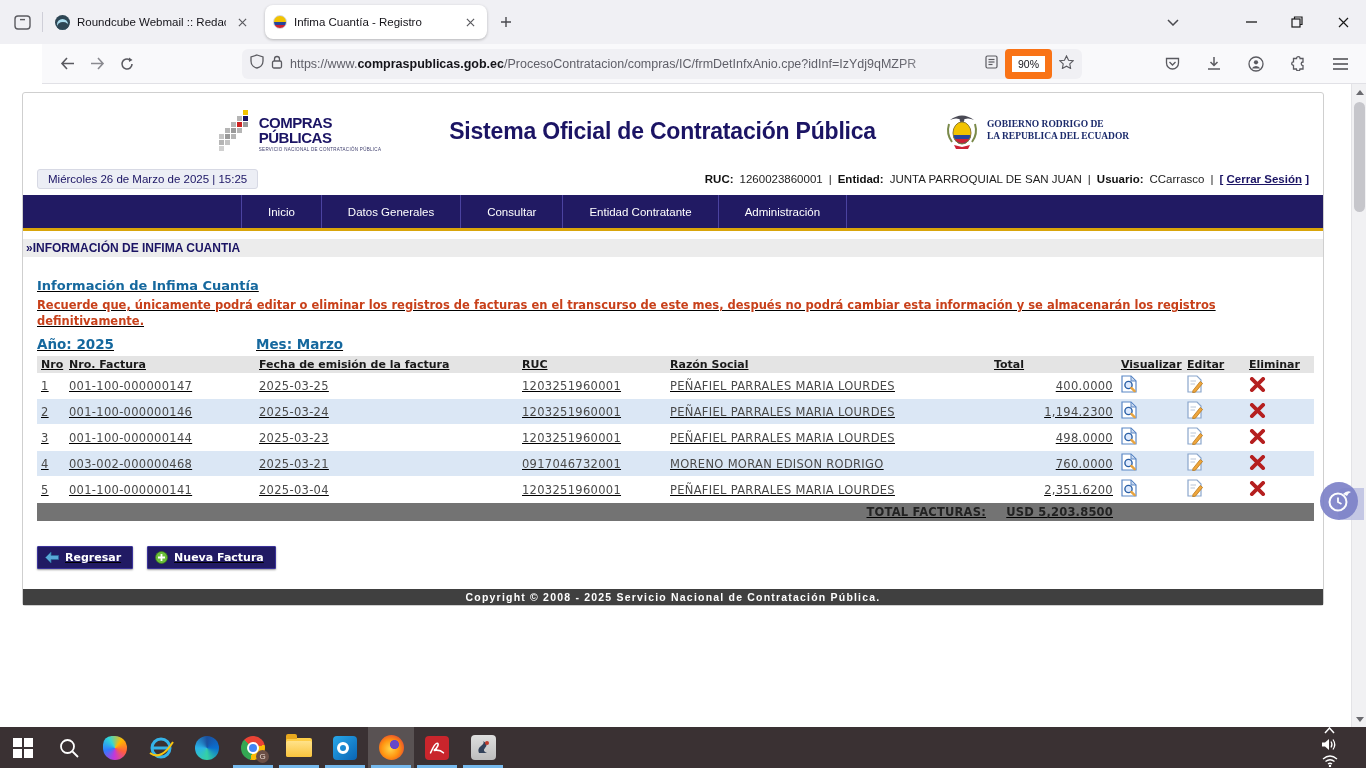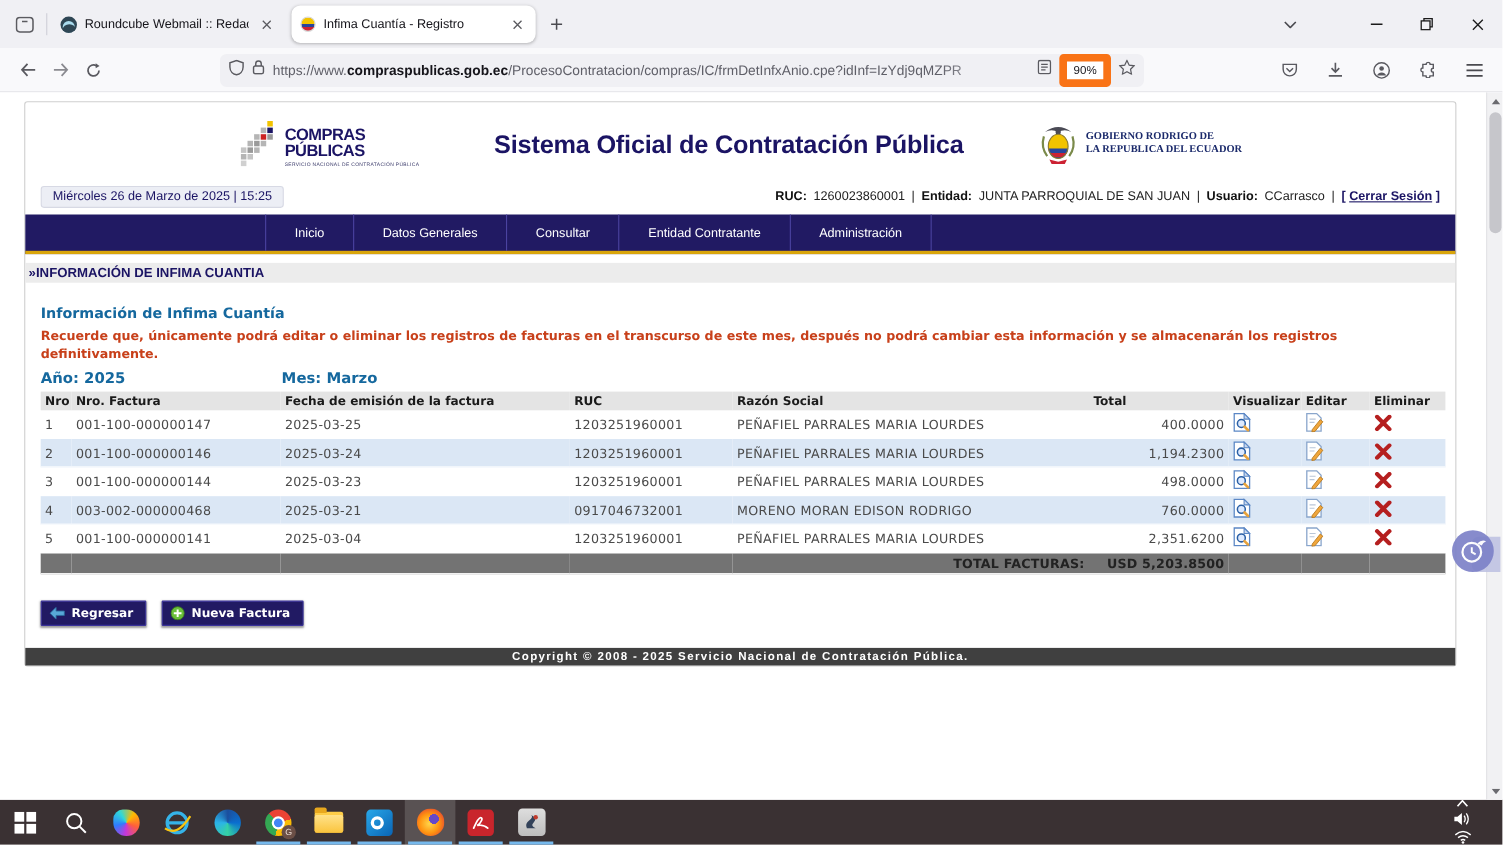--- a/index.html
+++ b/index.html
@@ -17,21 +17,21 @@
   .tab .t-close { width:18px; height:18px; display:flex; align-items:center; justify-content:center; border-radius:3px; flex:0 0 auto; }
   .fav-rc { width:15px; height:15px; border-radius:50%; background:#2e4654; position:relative; flex:0 0 auto; overflow:hidden; }
   .fav-rc::after { content:""; position:absolute; left:2px; top:4px; width:11px; height:11px; border-radius:50%; background:#aadcee; }
   .fav-rc::before { content:""; position:absolute; left:2px; top:7px; width:12px; height:10px; border-radius:50%; background:#2e4654; z-index:1; }
   .fav-ec { width:14px; height:14px; border-radius:50%; flex:0 0 auto; background:linear-gradient(#f2c300 0 50%, #27459c 50% 75%, #cc2233 75% 100%); border:1px solid #d8d8d8; }
   .newtab { width:30px; height:30px; margin-left:4px; display:flex; align-items:center; justify-content:center; border-radius:4px; }
   .tb-spacer { flex:1; }
   .tabctl { width:34px; height:34px; display:flex; align-items:center; justify-content:center; margin-right:38px; }
   .winctl { width:46px; height:44px; display:flex; align-items:center; justify-content:center; }
 
-  .toolbar { height:40px; background:#f9f9fb; border-bottom:1px solid #e1e1e6; display:flex; align-items:center; padding:0 10px; flex:0 0 auto; }
+  .toolbar { height:40px; background:#f9f9fb; border-bottom:1px solid #e1e1e6; display:flex; align-items:center; padding:0 10px; flex:0 0 auto;margin-left:42px; }
   .navbtn { width:30px; height:30px; display:flex; align-items:center; justify-content:center; border-radius:4px; flex:0 0 auto; }
   .urlbar { height:30px; background:#f0f0f4; border-radius:6px; flex:0 0 840px; margin-left:100px; display:flex; align-items:center; padding:0 8px; gap:7px; }
   .url-text { flex:1; font-size:12.5px; color:#5f5f68; white-space:nowrap; overflow:hidden; -webkit-mask-image:linear-gradient(90deg,#000 88%,transparent); mask-image:linear-gradient(90deg,#000 88%,transparent); }
   .url-text .dom { color:#15141a; font-weight:bold; }
   .zoombadge { background:#fff; border:7px solid #f97316; border-radius:4px; font-size:10.5px; color:#15141a; padding:2px 6px; flex:0 0 auto; }
   .tool-right { margin-left:auto; display:flex; align-items:center; gap:10px; }
   .tool-right .navbtn { width:32px; }
 
   
   .viewport { position:relative; height:643px; background:#fff; flex:0 0 auto; }
@@ -57,21 +57,21 @@
   .sess-right b { color:#111; }
   .logout { color:#1b1464; font-weight:bold; }
   .logout u { text-decoration:underline; }
 
   .mainnav { background:#211a63; border-bottom:3px solid #d9a50a; height:36px; display:flex; align-items:stretch; padding-left:218px; }
   .mainnav .nav-item { color:#fff; font-size:11.5px; display:flex; align-items:center; padding:0 26px; border-left:1px solid #4b43a0; }
   .mainnav .nav-item:last-child { border-right:1px solid #4b43a0; }
 
   .breadcrumb { margin-top:8px; background:#ececec; height:18px; line-height:18px; font-size:12px; font-weight:bold; color:#1b1464; padding-left:3px; }
 
-  .content { padding:18px 14px 0 14px; font-family:"DejaVu Sans",sans-serif; }
+  .content { padding:18px 14px 0 14px; font-family:"DejaVu Sans",sans-serif;text-decoration:underline; }
   .section-title { color:#15689e; font-weight:bold; font-size:13px; margin:3px 0 4px 0; }
   .warning { color:#c8401a; font-weight:bold; font-size:11.5px; line-height:1.4; max-width:1230px; }
   .ym-row { display:flex; margin:7px 0 4px 0; }
   .ym-row .ym { color:#15689e; font-weight:bold; font-size:13.5px; }
   .ym-row .ym.y { width:219px; }
 
   table.facturas { border-collapse:collapse; table-layout:fixed; width:1277px; font-size:11.5px; color:#4a4a4a; }
   table.facturas th { background:#e4e4e4; font-size:11px; color:#1a1a1a; text-align:left; font-weight:bold; padding:2px 4px; height:17px; }
   table.facturas td { padding:2px 4px; height:25px; border-bottom:1px solid #fff; letter-spacing:.3px; }
   tr.alt td { background:#dbe7f5; }

